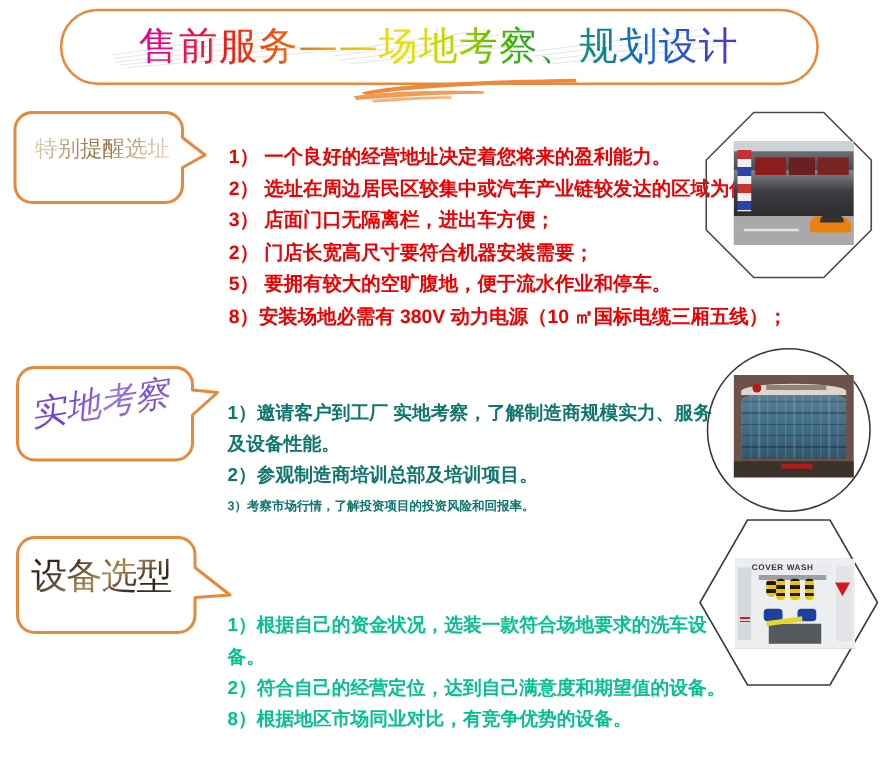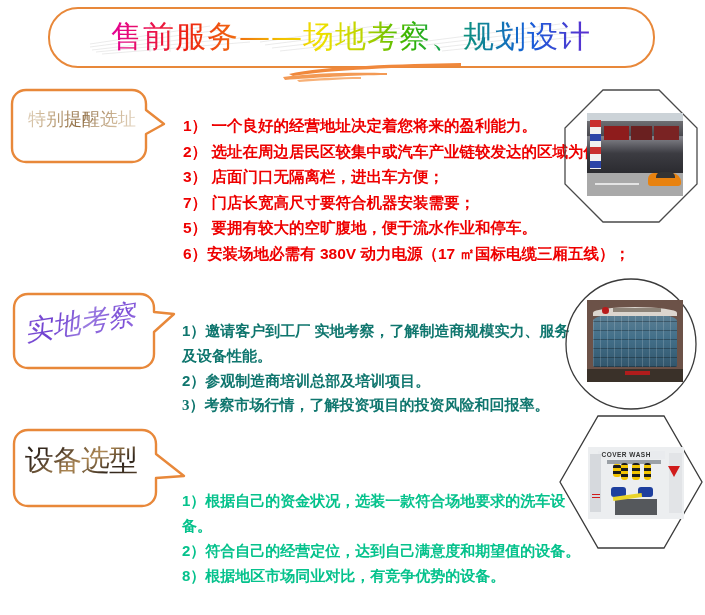--- a/index.html
+++ b/index.html
@@ -102,21 +102,21 @@
     left:182px;top:318px;width:400px;
     color:#0f766e;font-size:15px;line-height:25px;
   }
   .blk2 p{white-space:normal;}
   .blk3{
     left:182px;top:488px;width:400px;
     color:#05C28C;font-size:15px;line-height:25px;
   }
   .blk3 p{white-space:normal;}
 
-  .sm{font-size:15px;font-family:Liberation Serif, serif;}
+  .sm{font-size:10px;}
 
   
   .frame{position:absolute;}
   .frame svg{display:block;}
   .photo{position:absolute;overflow:hidden;background:#b8b8b8;}
 
   
   .ph1{left:587px;top:113px;width:96px;height:83px;}
   .ph1 .sky{position:absolute;left:0;top:0;width:100%;height:12%;background:#ccd3d8;}
   .ph1 .bldg{position:absolute;left:0;top:10%;width:100%;height:62%;
@@ -217,23 +217,23 @@
       <path d="M18 2 H124 C132 2 138 8 138 16 V22 L156 36 L138 46 V60 C138 68 132 74 124 74 H18
                C10 74 4 68 4 60 V16 C4 8 10 2 18 2 Z" fill="none" stroke="#E8883A" stroke-width="2.4" stroke-linejoin="round"></path>
     </svg>
   </div>
   <div class="callout-label lbl1">特别提醒选址</div>
 
   <div class="body-block blk1">
     <p>1）  一个良好的经营地址决定着您将来的盈利能力。</p>
     <p>2）  选址在周边居民区较集中或汽车产业链较发达的区域为佳。</p>
     <p>3）  店面门口无隔离栏，进出车方便；</p>
-    <p>7）  门店长宽高尺寸要符合机器安装需要；</p>
+    <p>2）  门店长宽高尺寸要符合机器安装需要；</p>
     <p>5）  要拥有较大的空旷腹地，便于流水作业和停车。</p>
-    <p>6）安装场地必需有 380V 动力电源（17 ㎡国标电缆三厢五线）；</p>
+    <p>8）安装场地必需有 380V 动力电源（10 ㎡国标电缆三厢五线）；</p>
   </div>
 
   <div class="frame" style="left:563px;top:88px;">
     <svg width="136" height="136" viewBox="0 0 136 136">
       <polygon points="40,2 96,2 134,40 134,96 96,134 40,134 2,96 2,40" fill="none" stroke="#4a4a4a" stroke-width="1.3"></polygon>
     </svg>
   </div>
   <div class="photo ph1">
     <div class="sky"></div>
     <div class="bldg"></div>

